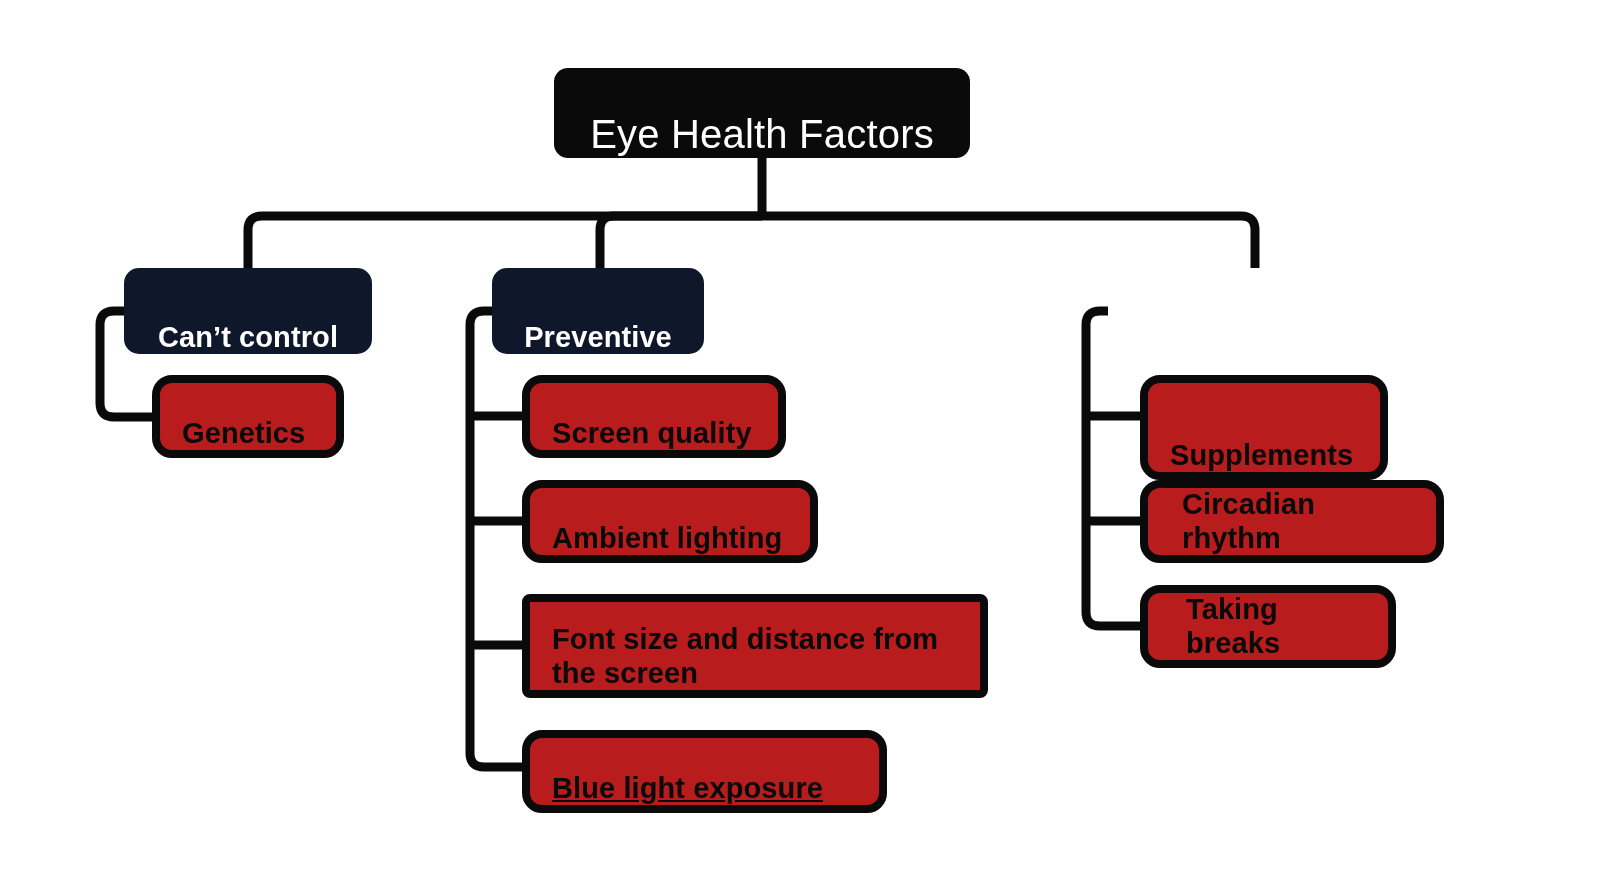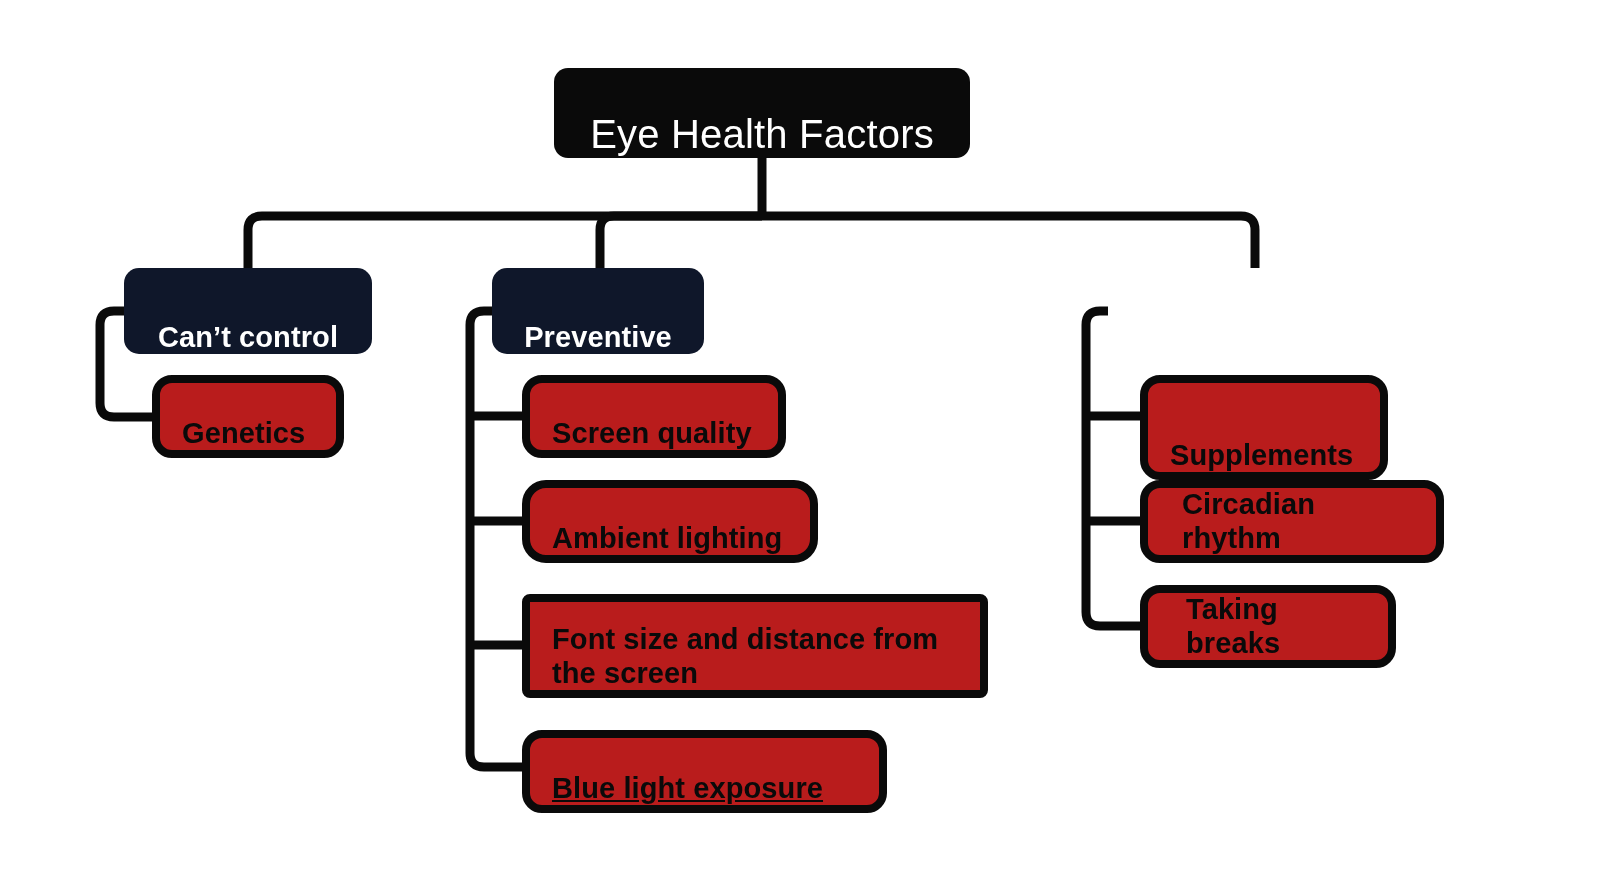--- a/index.html
+++ b/index.html
@@ -122,21 +122,21 @@
   <div class="node leaf" style="left:152px; top:375px; width:192px; height:83px;">
     <span class="label">Genetics</span>
   </div>
 
   <div class="node category" style="left:492px; top:268px; width:212px; height:86px;">
     <span class="label">Preventive</span>
   </div>
   <div class="node leaf" style="left:522px; top:375px; width:264px; height:83px;">
     <span class="label">Screen quality</span>
   </div>
-  <div class="node leaf" style="left:522px; top:480px; width:296px; height:83px;border-radius:24px;">
+  <div class="node leaf" style="left:522px; top:480px; width:296px; height:83px;">
     <span class="label">Ambient lighting</span>
   </div>
   <div class="node leaf" style="left:522px; top:594px; width:466px; height:104px;border-radius:8px;">
     <span class="label">Font size and distance from the screen</span>
   </div>
   <div class="node leaf" style="left:522px; top:730px; width:365px; height:83px;text-decoration:underline;">
     <span class="label">Blue light exposure</span>
   </div>
 
   <div class="node leaf" style="left:1140px; top:375px; width:248px; height:105px;">

